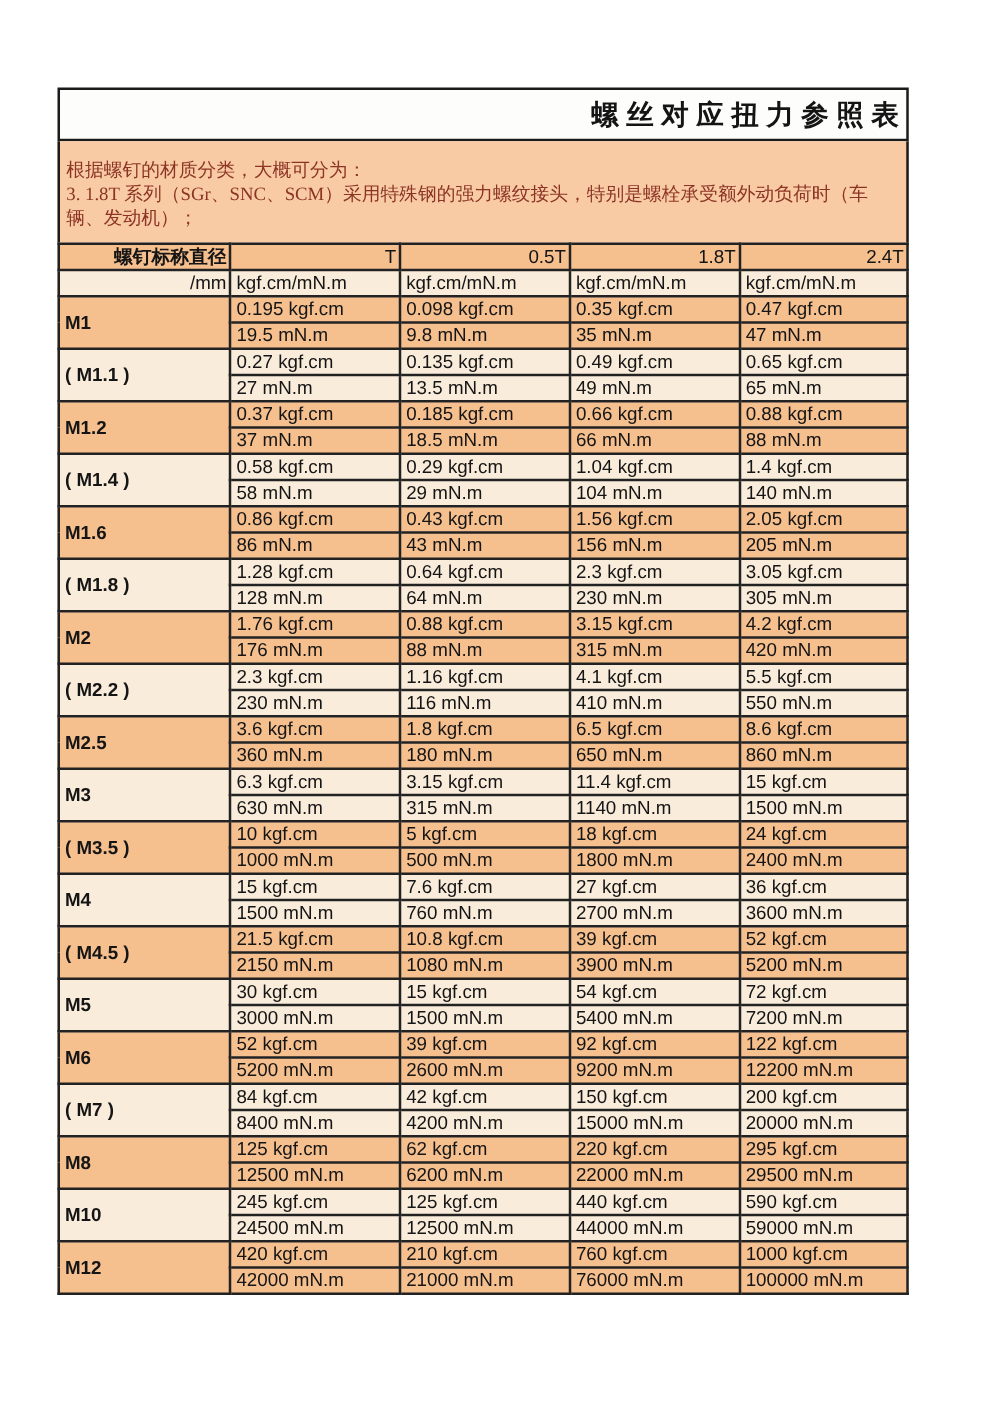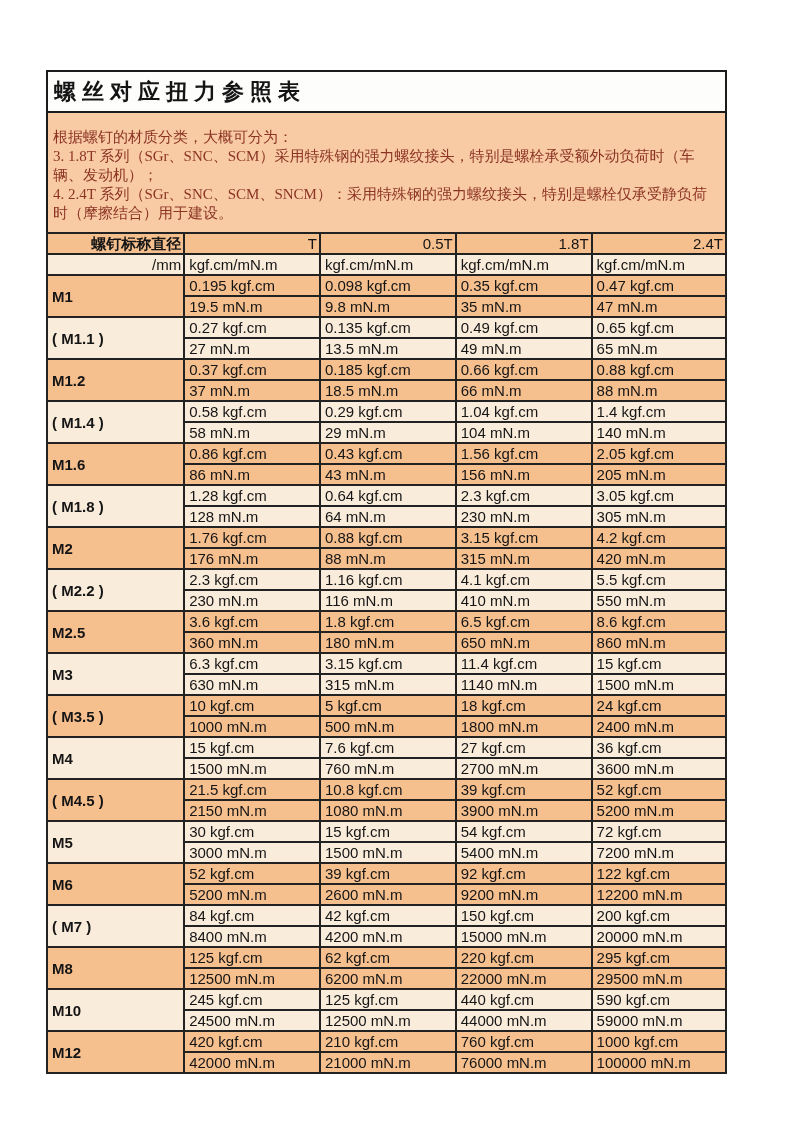--- a/index.html
+++ b/index.html
@@ -11,21 +11,21 @@
   }
   .sheet {
     position: absolute;
     left: 46px; top: 70px;
     width: 681px;
   }
   .title-box {
     border: 2px solid #1b1b1b;
     background: #fdfdfc;
     height: 43px;
-    display: flex; align-items: center; justify-content: flex-start;
+    display: flex; align-items: center; justify-content: flex-end;
     font-family: "Liberation Serif", "DejaVu Serif", serif;
     font-weight: bold;
     font-size: 22px;
     letter-spacing: 6px;
     color: #141414;
     padding-left: 6px; 
     box-sizing: border-box;
   }
   .intro {
     border-left: 2px solid #1b1b1b;
@@ -72,21 +72,20 @@
 
 <div class="sheet">
 
   <div class="title-box">
     <span>螺丝对应扭力参照表</span>
   </div>
 
   <div class="intro">
     <p>根据螺钉的材质分类，大概可分为：</p>
     <p>3.  1.8T 系列（SGr、SNC、SCM）采用特殊钢的强力螺纹接头，特别是螺栓承受额外动负荷时（车辆、发动机）；</p>
-    <p>4.  2.4T 系列（SGr、SNC、SCM、SNCM）：采用特殊钢的强力螺纹接头，特别是螺栓仅承受静负荷时（摩擦结合）用于建设。</p>
   </div>
 
   <table class="torque">
     <colgroup>
       <col style="width:20.2%">
         <col style="width:20%">
         <col style="width:20%">
         <col style="width:20%">
         <col style="width:19.8%">
     </colgroup>

